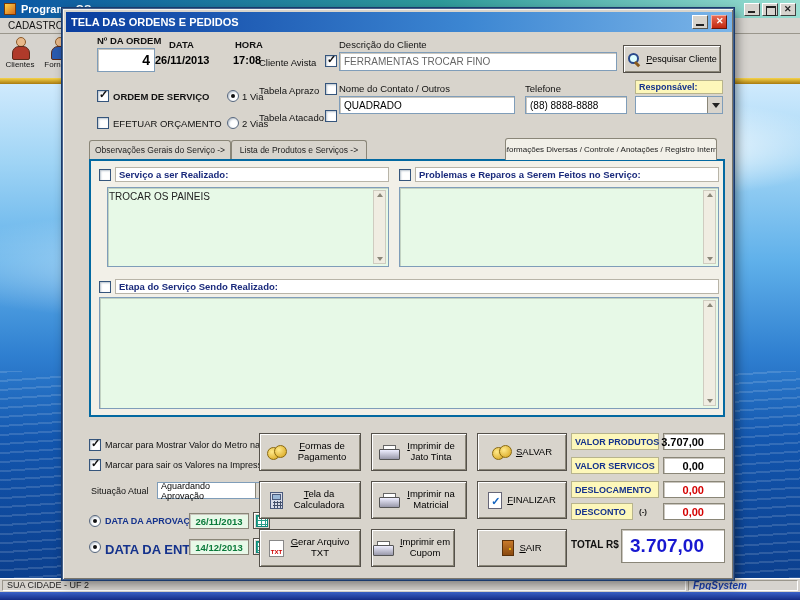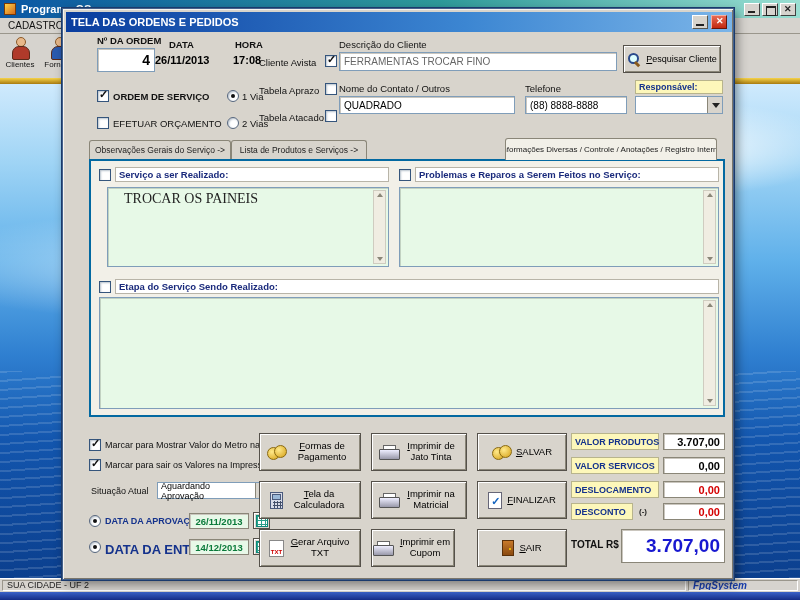--- a/index.html
+++ b/index.html
@@ -53,34 +53,34 @@
 .field{position:absolute;background:#fff;border:1px solid #7f9db9;box-shadow:inset 1px 1px 0 #cac6be;font-size:10px;color:#000;display:flex;align-items:center;padding:0 4px;white-space:nowrap;overflow:hidden;}
 .cb{position:absolute;width:12px;height:12px;background:#fff;border:1px solid #35557c;box-shadow:inset 1px 1px 2px #b8c2cc;}
 .cb[data-checked="true"]::after{content:"✓";position:absolute;left:1px;top:-3px;font-size:11px;font-weight:bold;color:#111;}
 .rb{position:absolute;width:12px;height:12px;border-radius:50%;background:#fff;border:1px solid #55657c;box-shadow:inset 1px 1px 2px #b8c2cc;}
 .rb[data-checked="true"]::after{content:"";position:absolute;left:3px;top:3px;width:4px;height:4px;border-radius:50%;background:#111;}
 .btn{position:absolute;background:#d8d4cc;border:1px solid #55514a;box-shadow:inset 1px 1px 0 #fff,inset -1px -1px 0 #8a8678;
   display:flex;align-items:center;justify-content:center;gap:5px;font-size:9.5px;color:#000;cursor:pointer;}
 .btn .lab{display:block;line-height:1.15;text-align:center;}
 .btn .lab::first-letter{text-decoration:underline;}
 .ylab{position:absolute;background:#fdf7ba;border:1px solid #b8b48c;font-size:9px;font-weight:bold;color:#14328c;display:flex;align-items:center;padding:0 3px;white-space:nowrap;}
-.vbox{position:absolute;background:#fff;border:1px solid #8a8678;box-shadow:inset 1px 1px 0 #cac6be;font-size:11px;font-weight:bold;color:#000;display:flex;align-items:center;justify-content:flex-end;padding:0 4px;}
+.vbox{position:absolute;background:#fff;border:1px solid #8a8678;box-shadow:inset 1px 1px 0 #cac6be;font-size:11px;font-weight:bold;color:#000;display:flex;align-items:center;justify-content:flex-end;padding:0 20px;}
 .vbox.red{color:#d40000;}
 .vbox.total{font-size:19px;color:#1818d0;}
 .combo{position:absolute;background:#fff;border:1px solid #7f9db9;display:flex;align-items:center;font-size:9px;padding-left:3px;}
 .combo .drop{margin-left:auto;width:15px;height:100%;background:#d8d4cc;border-left:1px solid #8a8678;position:relative;}
 .combo .drop::after{content:"";position:absolute;left:4px;top:6px;border-left:4px solid transparent;border-right:4px solid transparent;border-top:5px solid #222;}
 
 .tab{position:absolute;top:131px;height:19px;background:#d8d4cc;border:1px solid #8a8678;border-bottom:none;border-radius:3px 3px 0 0;
   display:flex;align-items:center;justify-content:center;font-size:8.5px;color:#222;padding:0 3px;white-space:nowrap;overflow:hidden;z-index:2;}
 .tab.active{top:129px;height:22px;background:#f2f0e8;z-index:4;font-size:8px;}
 .panel{position:absolute;left:26px;top:150px;width:636px;height:258px;background:#f2f0e8;border:2px solid #0369a1;z-index:3;}
 .strip{position:absolute;background:#fff;border:1px solid #b8b4a8;font-size:9.5px;font-weight:bold;color:#1a2a7c;display:flex;align-items:center;padding:0 3px;white-space:nowrap;overflow:hidden;}
 .memo{position:absolute;background:#e7f9e7;border:1px solid #7f9db9;box-shadow:inset 1px 1px 0 #c2d2c2;}
-.memo-text{position:absolute;left:16px;top:3px;right:18px;font-size:14px;color:#222;font-family:Liberation Serif, serif;}
+.memo-text{position:absolute;left:1px;top:3px;right:18px;font-size:10px;color:#222;}
 .scroll{position:absolute;top:2px;bottom:2px;right:2px;width:13px;background:#f0ede2;border:1px solid #cfccc0;
   display:flex;flex-direction:column;justify-content:space-between;align-items:center;padding:2px 0;}
 .sarr{width:0;height:0;border-left:3px solid transparent;border-right:3px solid transparent;}
 .sarr.up{border-bottom:4px solid #8a8678;}
 .sarr.down{border-top:4px solid #8a8678;}
 
 
 .icon-person{position:relative;width:20px;height:24px;display:inline-block;flex:0 0 auto;}
 .icon-person::before{content:"";position:absolute;left:6px;top:1px;width:8px;height:8px;border-radius:50%;background:#e8b88a;border:1px solid #8a5a2a;}
 .icon-person::after{content:"";position:absolute;left:2px;top:10px;width:16px;height:12px;border-radius:7px 7px 2px 2px;background:var(--shirt,#b03a2a);border:1px solid #5a2a1a;}

